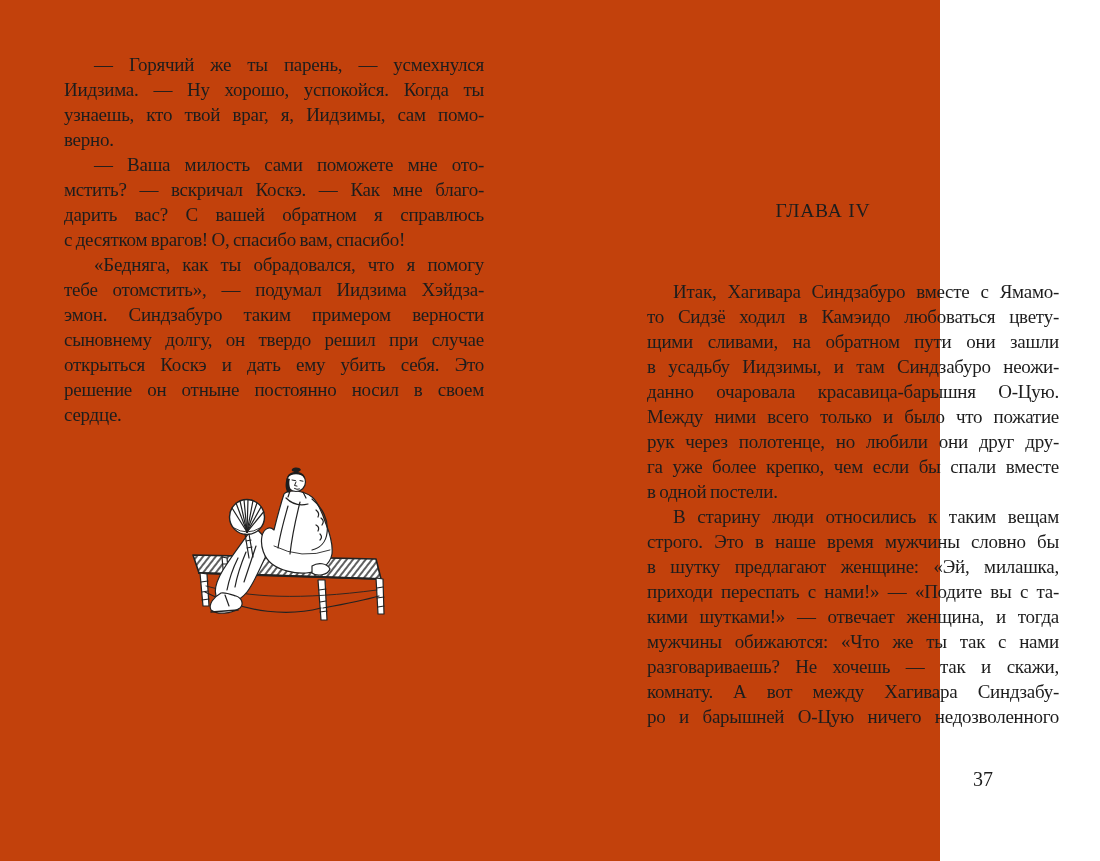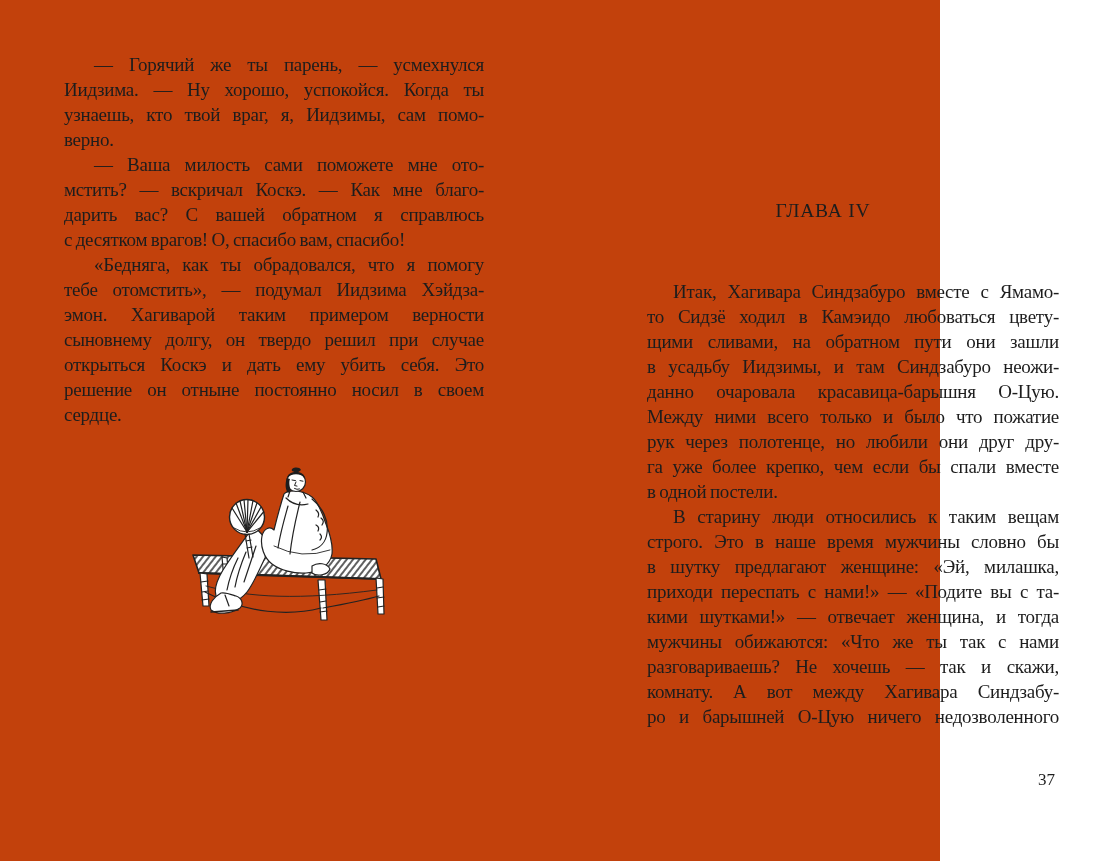--- a/index.html
+++ b/index.html
@@ -50,26 +50,26 @@
     width: 412px;
     height: 25px;
     line-height: 25px;
     font-size: 19.5px;
     letter-spacing: 0.8px;
     text-align: center;
     color: #1d1d1d;
   }
   .page-number {
     position: absolute;
-    left: 649px;
+    left: 587px;
     top: 767px;
     width: 406px;
     height: 25px;
     line-height: 25px;
-    font-size: 17px;
+    font-size: 20px;
     text-align: right;
     color: #1d1d1d;
   }
   .illustration {
     position: absolute;
     left: 190px;
     top: 466px;
     width: 202px;
     height: 160px;
   }
@@ -90,21 +90,21 @@
         </div>
         <div class="para">
           <div class="tline ind">— Ваша милость сами поможете мне ото-</div>
           <div class="tline">мстить? — вскричал Коскэ. — Как мне благо-</div>
           <div class="tline">дарить вас? С вашей обратном я справлюсь</div>
           <div class="tline last">с десятком врагов! О, спасибо вам, спасибо!</div>
         </div>
         <div class="para">
           <div class="tline ind">«Бедняга, как ты обрадовался, что я помогу</div>
           <div class="tline">тебе отомстить», — подумал Иидзима Хэйдза-</div>
-          <div class="tline">эмон. Хагиварой таким примером верности</div>
+          <div class="tline">эмон. Синдзабуро таким примером верности</div>
           <div class="tline">сыновнему долгу, он твердо решил при случае</div>
           <div class="tline">открыться Коскэ и дать ему убить себя. Это</div>
           <div class="tline">решение он отныне постоянно носил в своем</div>
           <div class="tline last">сердце.</div>
         </div>
       </div>
 
     <figure class="illustration" style="margin:0;">
       <svg viewBox="0 0 202 160" xmlns="http://www.w3.org/2000/svg">
         <defs>

